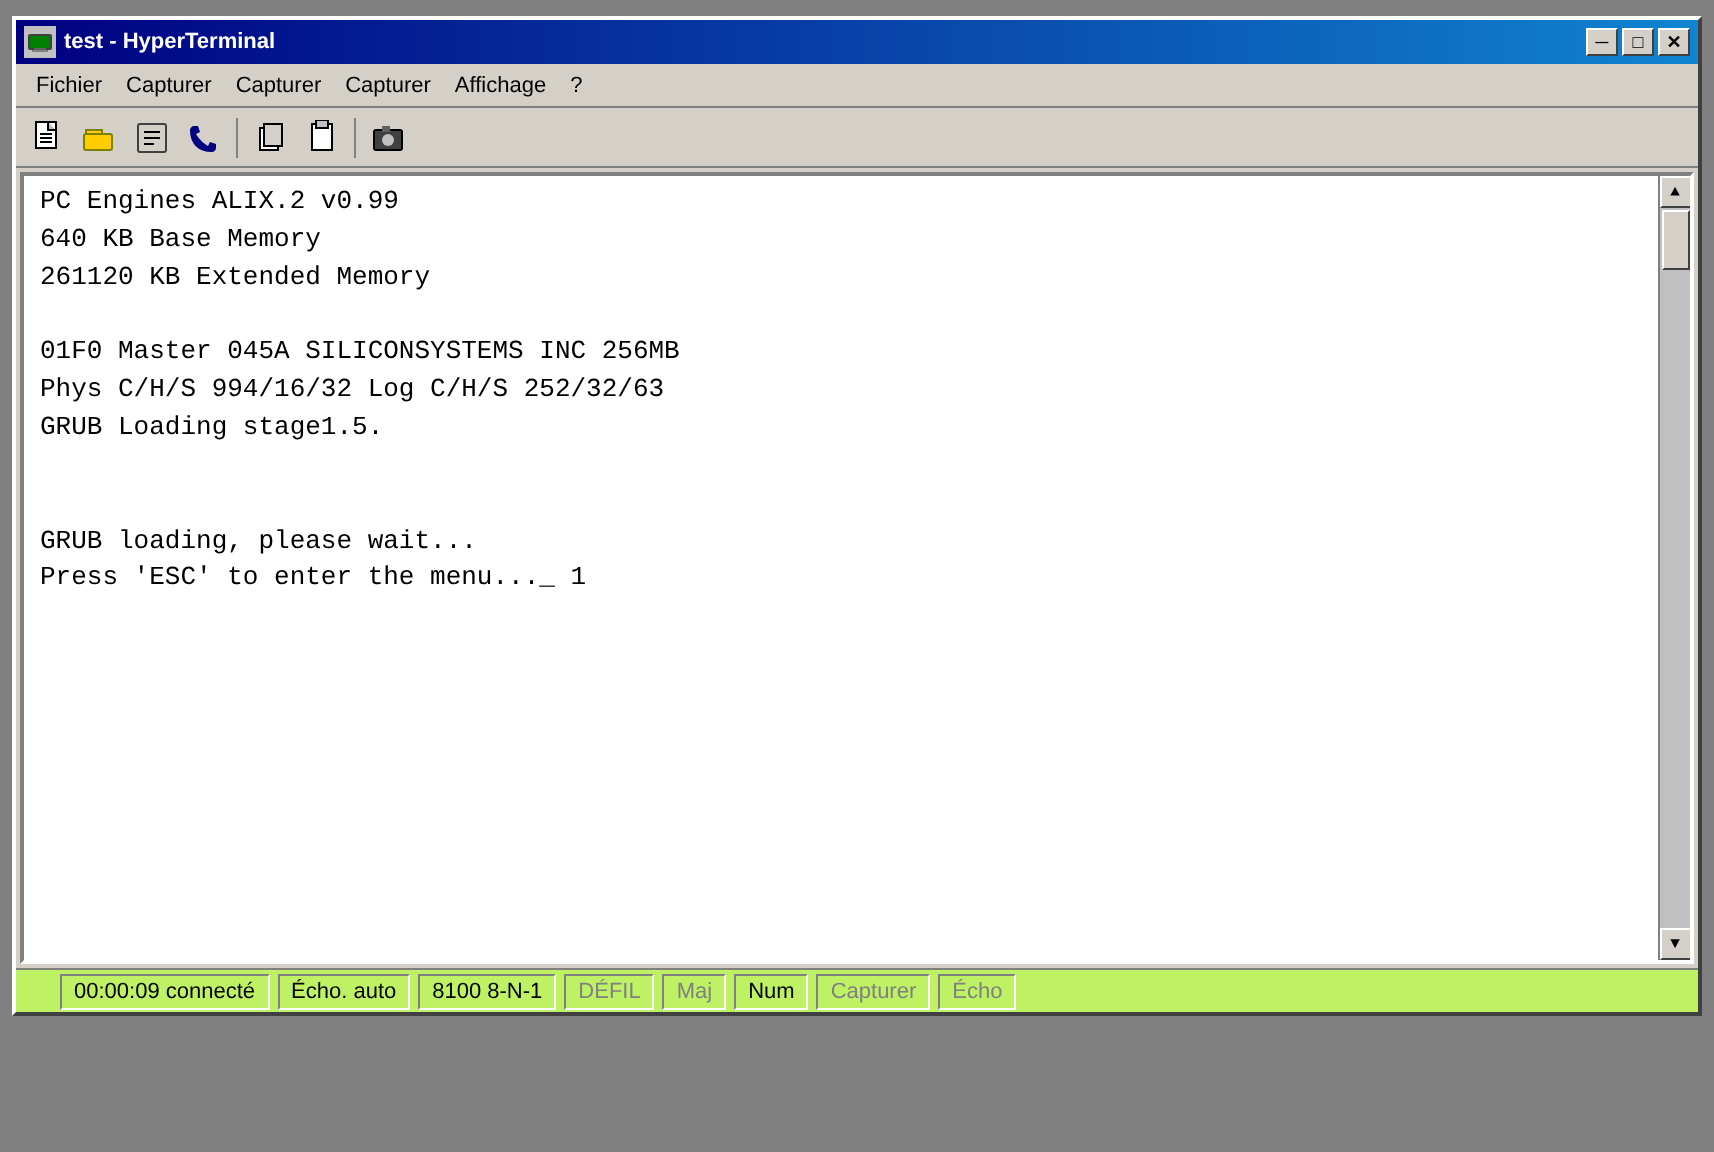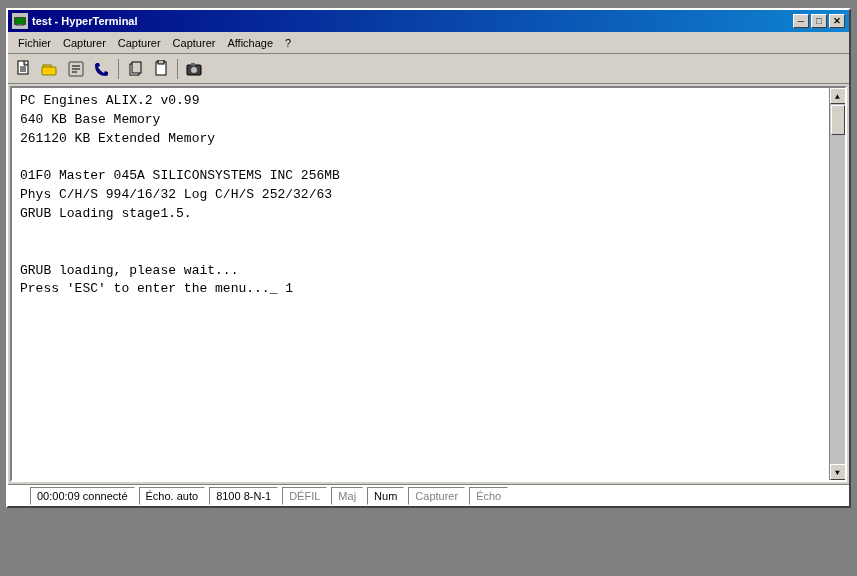--- a/index.html
+++ b/index.html
@@ -196,21 +196,21 @@
       background: #d4d0c8;
       border: 1px solid #fff;
       border-right-color: #404040;
       border-bottom-color: #404040;
       margin: 1px auto;
     }
 
     
     .status-bar {
       height: 22px;
-      background: #ffffff;
+      background: #bef264;
       border-top: 1px solid #808080;
       display: flex;
       align-items: center;
       flex-shrink: 0;
       padding-left: 20px;
     }
 
     .status-item {
       height: 18px;
       padding: 0 6px;

